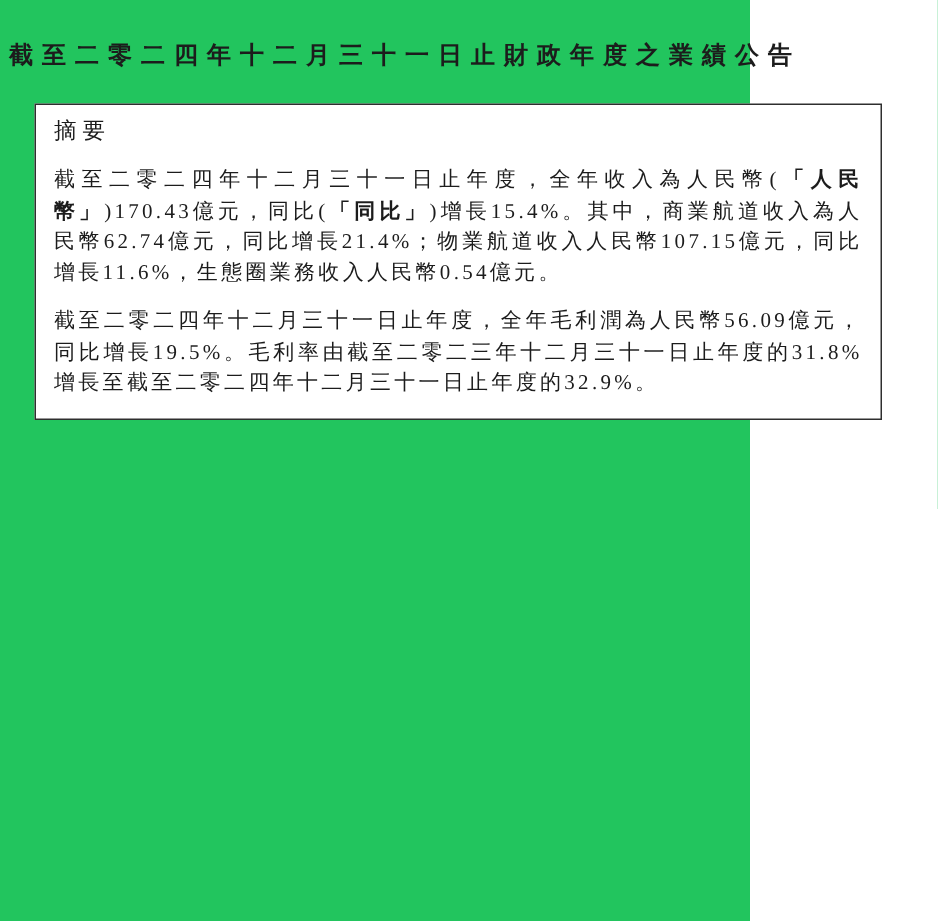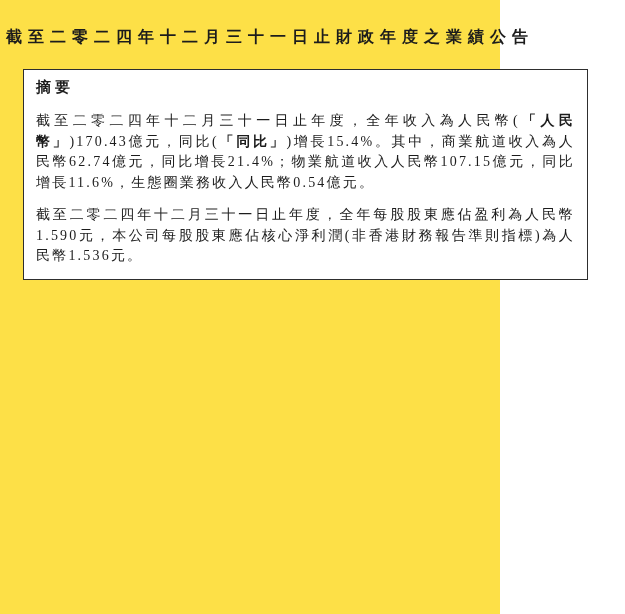--- a/index.html
+++ b/index.html
@@ -9,21 +9,21 @@
     width: 625px;
     height: 614px;
     overflow: hidden;
     font-family: "Liberation Serif", "DejaVu Serif", serif;
     color: #1c1c1c;
   }
   .page {
     position: relative;
     width: 500px;
     height: 614px;
-    background: #fde047;
+    background: #22c55e;
   }
   .doc-title {
     margin: 0;
     padding-top: 27px;
     text-align: center;
     font-size: 16px;
     font-weight: bold;
     letter-spacing: 6px;
     text-indent: 6px;
     white-space: nowrap;
@@ -32,21 +32,21 @@
     box-sizing: border-box;
     width: 565px;
     margin: 21px 0 0 23px;
     border: 1.5px solid #2e2e2e;
     padding: 8px 12px 12px 12px;
     background: #ffffff;
   }
   .summary-heading {
     margin: 0 0 14px 0;
     font-size: 15px;
-    font-weight: bold;
+    font-weight: normal;
     letter-spacing: 4px;
   }
   .summary-box p {
     margin: 0 0 12px 0;
     font-size: 14px;
     line-height: 20.5px;
     letter-spacing: 2.2px;
     text-align: justify;
     text-justify: inter-ideograph;
   }
@@ -63,21 +63,21 @@
 <main class="page">
 
   <h1 class="doc-title">截至二零二四年十二月三十一日止財政年度之業績公告</h1>
 
   <section class="summary-box">
 
     <h2 class="summary-heading">摘要</h2>
 
     <p><span>截至二零二四年十二月三十一日止年度，全年收入為人民幣(</span><span class="bold">「人民幣」</span><span>)170.43億元，同比(</span><span class="bold">「同比」</span><span>)增長15.4%。其中，商業航道收入為人民幣62.74億元，同比增長21.4%；物業航道收入人民幣107.15億元，同比增長11.6%，生態圈業務收入人民幣0.54億元。</span></p>
 
+    <p><span>截至二零二四年十二月三十一日止年度，全年毛利潤為人民幣56.09億元，同比增長19.5%。毛利率由截至二零二三年十二月三十一日止年度的31.8%增長至截至二零二四年十二月三十一日止年度的32.9%。</span></p>
 
 
 
-    <p><span>截至二零二四年十二月三十一日止年度，全年每股股東應佔盈利為人民幣1.590元，本公司每股股東應佔核心淨利潤(非香港財務報告準則指標)為人民幣1.536元。</span></p>
 
 
   </section>
 
 </main>
 
 </body></html>

